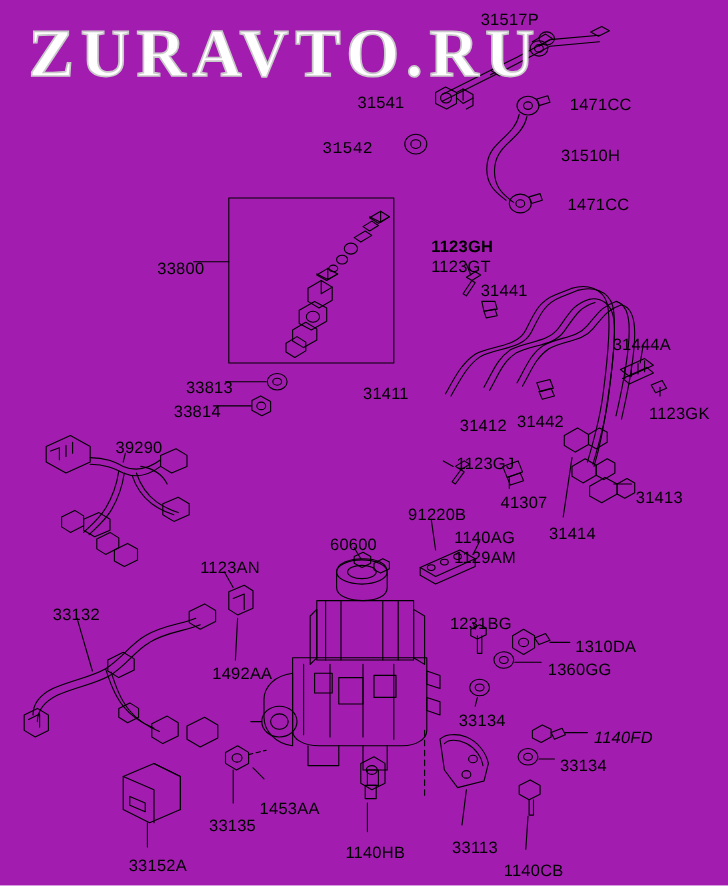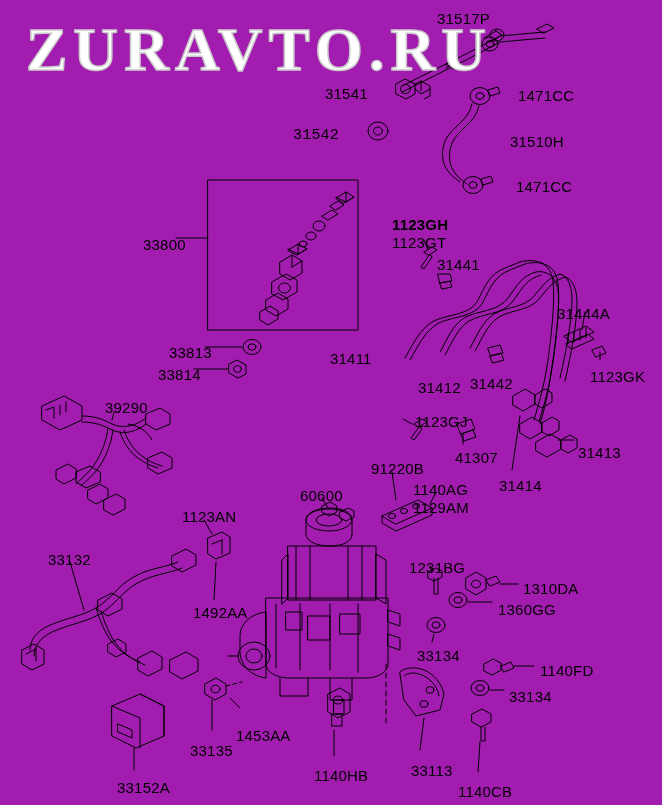--- a/index.html
+++ b/index.html
@@ -380,21 +380,21 @@
   <div class="lbl" style="left:300px; top:487px;">60600</div>
   <div class="lbl" style="left:413px; top:481px;">1140AG</div>
   <div class="lbl" style="left:413px; top:499px;">1129AM</div>
   <div class="lbl" style="left:182px; top:508px;">1123AN</div>
   <div class="lbl" style="left:409px; top:559px;">1231BG</div>
   <div class="lbl" style="left:48px;  top:551px;">33132</div>
   <div class="lbl" style="left:523px; top:580px;">1310DA</div>
   <div class="lbl" style="left:498px; top:601px;">1360GG</div>
   <div class="lbl" style="left:193px; top:604px;">1492AA</div>
   <div class="lbl" style="left:417px; top:647px;">33134</div>
-  <div class="lbl" style="left:540px; top:662px;">1140FD</div>
+  <div class="lbl" style="left:540px; top:662px;font-style:italic;">1140FD</div>
   <div class="lbl" style="left:509px; top:688px;">33134</div>
   <div class="lbl" style="left:236px; top:715px;margin-top:12px;">1453AA</div>
   <div class="lbl" style="left:190px; top:742px;">33135</div>
   <div class="lbl" style="left:314px; top:767px;">1140HB</div>
   <div class="lbl" style="left:411px; top:762px;">33113</div>
   <div class="lbl" style="left:458px; top:783px;">1140CB</div>
   <div class="lbl" style="left:117px; top:779px;">33152A</div>
 
 </div>
 

